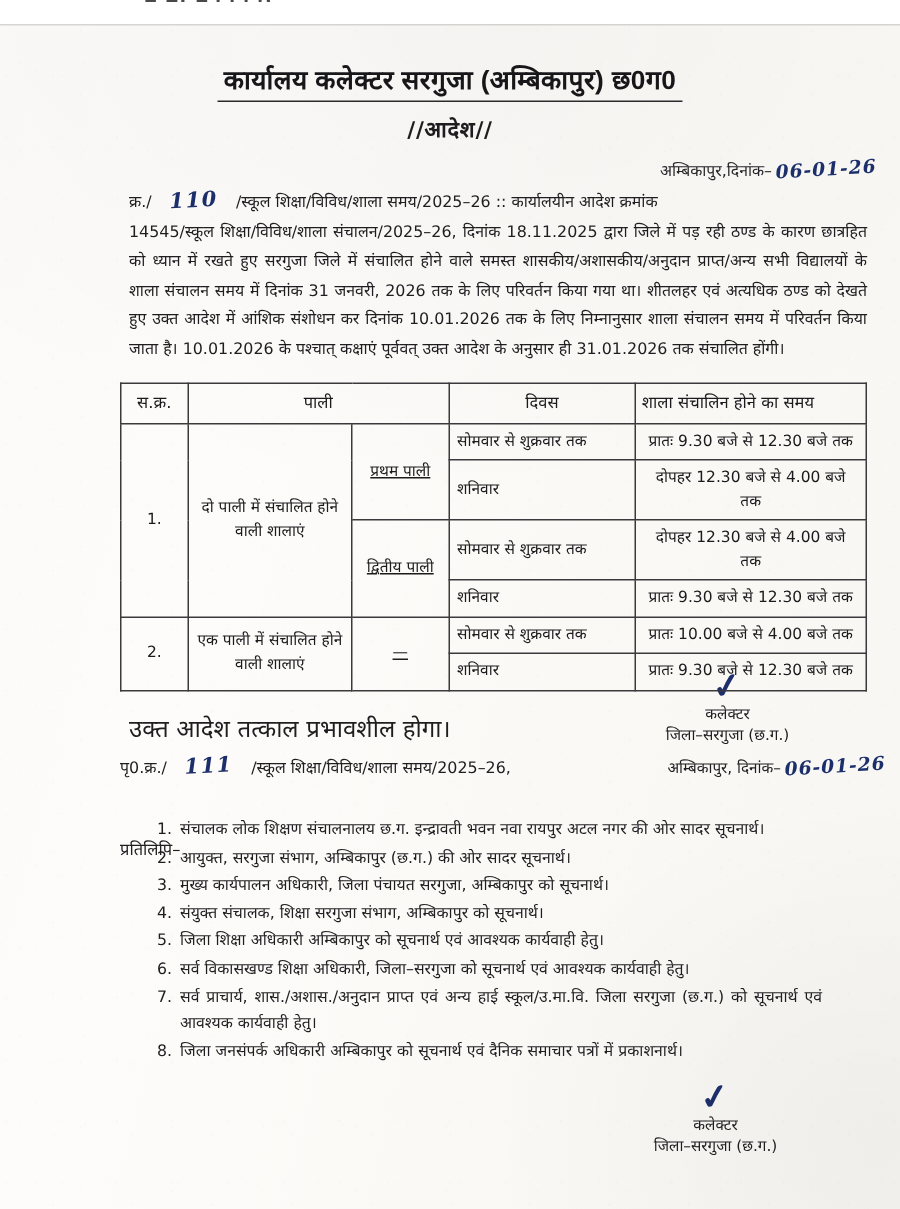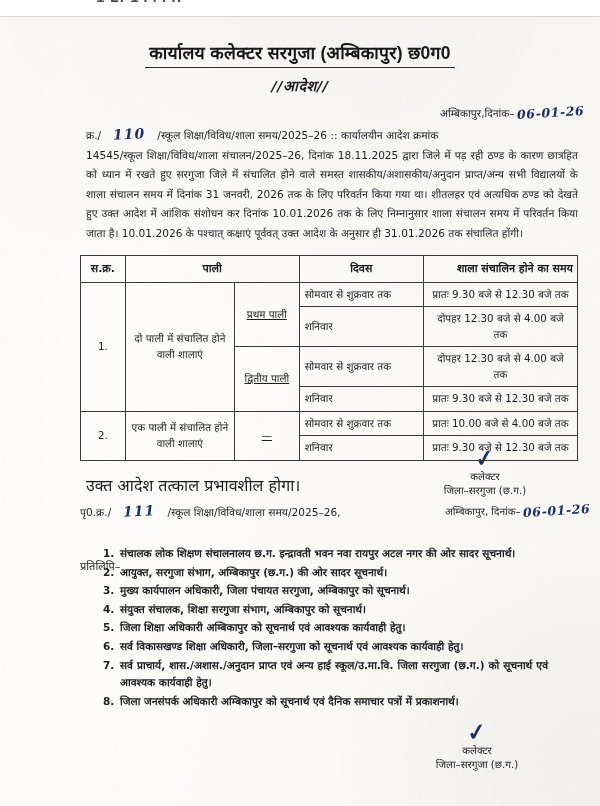--- a/index.html
+++ b/index.html
@@ -90,21 +90,20 @@
     padding: 0 4px 3px 4px;
     border-bottom: 1.6px solid #2b2b2e;
     font-family: "Liberation Sans", sans-serif;
   }
   #order-word {
     margin-top: 7px;
     font-size: 14.5px;
     font-weight: 700;
     color: #1d1d20;
     letter-spacing: 0.5px;
-    font-style: italic;
   }
 
   
   #dateline {
     text-align: right;
     padding-right: 16px;
     margin-top: 10px;
     font-size: 10.5px;
     color: #26262a;
     white-space: nowrap;
@@ -157,21 +156,21 @@
     color: #1b1b1e;
   }
   table#schedule th,
   table#schedule td {
     border: 1px solid #3a3a3c;
     padding: 4px 5px;
     vertical-align: middle;
     line-height: 15.5px;
   }
   table#schedule th {
-    font-weight: 700;
+    font-weight: 400;
     text-align: center;
     font-size: 11px;
     padding: 5px 4px;
   }
   .c-sno   { width: 9%;  text-align: center; }
   .c-shift { width: 22%; text-align: center; }
   .c-sub   { width: 13%; text-align: center; text-decoration: underline; }
   .c-day   { width: 25%; text-align: left; }
   .c-time  { width: 31%; text-align: center; padding-left: 8px; }
 
@@ -243,21 +242,20 @@
     padding: 0 0 0 22px;
     font-size: 10.5px;
     line-height: 17.6px;
     color: #1e1e21;
   }
   ol#copy-list li {
     margin-bottom: 1px;
     text-align: justify;
     text-justify: inter-word;
     padding-left: 2px;
-    font-weight: bold;
   }
 
   #sign2 {
     position: absolute;
     right: 30px;
     top: 722px;
     width: 186px;
   }
 </style>
 </head>
@@ -288,21 +286,21 @@
     <span>14545/स्कूल शिक्षा/विविध/शाला संचालन/2025–26, दिनांक 18.11.2025 द्वारा जिले में पड़ रही ठण्ड के कारण छात्रहित को ध्यान में रखते हुए सरगुजा जिले में संचालित होने वाले समस्त शासकीय/अशासकीय/अनुदान प्राप्त/अन्य सभी विद्यालयों के शाला संचालन समय में दिनांक 31 जनवरी, 2026 तक के लिए परिवर्तन किया गया था। शीतलहर एवं अत्यधिक ठण्ड को देखते हुए उक्त आदेश में आंशिक संशोधन कर दिनांक 10.01.2026 तक के लिए निम्नानुसार शाला संचालन समय में परिवर्तन किया जाता है। 10.01.2026 के पश्चात् कक्षाएं पूर्ववत् उक्त आदेश के अनुसार ही 31.01.2026 तक संचालित होंगी।</span>
   </div>
 
   <div id="schedule-wrap">
     <table id="schedule">
       <thead>
         <tr>
           <th class="c-sno">स.क्र.</th>
           <th class="c-shift" colspan="2">पाली</th>
           <th class="c-day">दिवस</th>
-          <th class="c-time" style="text-align:right">शाला संचालिन होने का समय</th>
+          <th class="c-time" style="text-align:left">शाला संचालिन होने का समय</th>
         </tr>
       </thead>
       <tbody>
 
         <tr>
           <td class="c-sno" rowspan="4">1.</td>
           <td class="c-shift" rowspan="4">दो पाली में संचालित होने वाली शालाएं</td>
           <td class="c-sub" rowspan="2">प्रथम पाली</td>
           <td class="c-day">सोमवार से शुक्रवार तक</td>
           <td class="c-time">प्रातः 9.30 बजे से 12.30 बजे तक</td>

